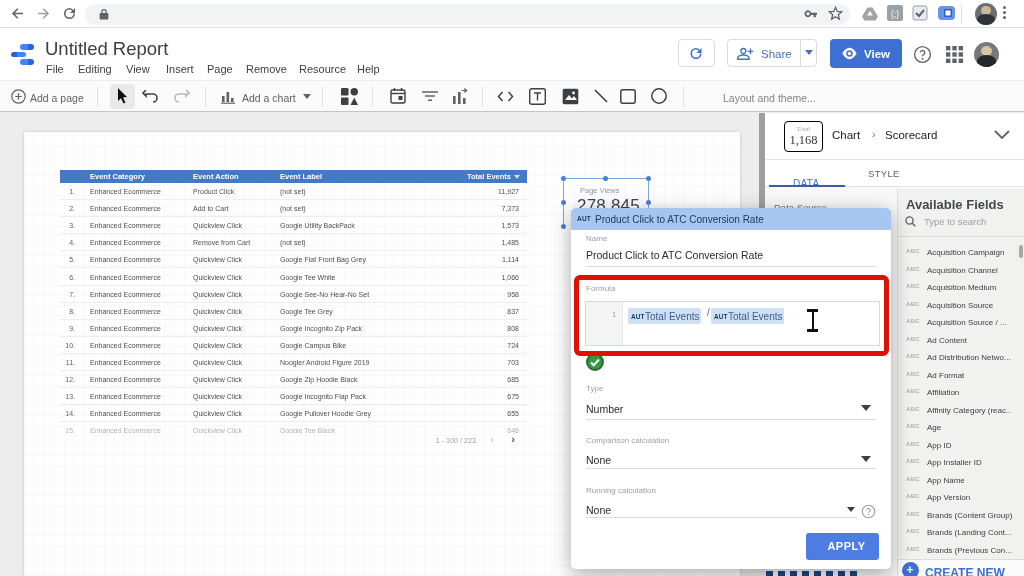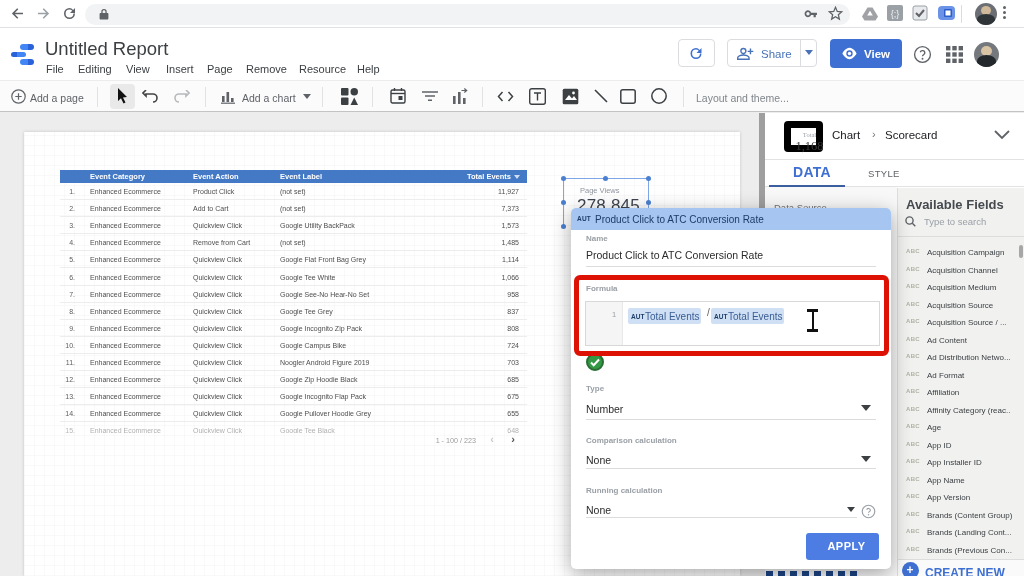--- a/index.html
+++ b/index.html
@@ -52,21 +52,21 @@
 
 #panel { position:absolute; left:765px; top:1px; width:259px; height:463px; background:#fff; }
 #afields { position:absolute; left:132px; top:75px; width:127px; height:388px; background:#f1f1f0; border-left:1px solid #ddd; }
 .fld { position:absolute; left:0; width:127px; height:17.5px; }
 .fico { position:absolute; left:8px; top:5px; font-size:6px; font-weight:bold; color:#b0b0a2; letter-spacing:0.3px; }
 .ftxt { position:absolute; left:29px; top:5px; font-size:8px; color:#3c4043; white-space:nowrap; }
 
 
 #dlg { position:absolute; left:571px; top:96px; width:320px; height:361px; background:#fff; border-radius:5px; box-shadow:0 5px 20px rgba(0,0,0,0.35); }
 #dlghead { position:absolute; left:0; top:0; width:320px; height:22px; background:#a6c5f0; border-radius:5px 5px 0 0; }
-.dlab { position:absolute; font-size:8px; color:#9aa0a6;font-weight:bold; }
+.dlab { position:absolute; font-size:8px; color:#9aa0a6; }
 .dval { position:absolute; font-size:10.5px; color:#2b2b2b; white-space:nowrap; }
 .dline { position:absolute; left:15px; width:290px; height:1px; background:#dcdcdc; }
 .caret { position:absolute; width:0; height:0; border-left:5px solid transparent; border-right:5px solid transparent; border-top:6px solid #3c4043; }
 #redbox { position:absolute; left:3px; top:67px; width:315px; height:81px; border:5px solid #dd1205; border-radius:6px; z-index:5; }
 #applybtn { position:absolute; left:235px; top:325px; width:73px; height:27px; background:#4d7de2; border-radius:3px; color:#fff; font-size:11px; font-weight:bold; text-align:center; line-height:27px; letter-spacing:0.5px;padding-left:8px; }
 </style>
 </head>
 <body>
 <div id="stage">
 
@@ -248,21 +248,21 @@
     <svg class="abs" style="left:594px;top:8px" width="14" height="14" viewBox="0 0 14 14">
         <path d="M1 1l12 12" stroke="#3c4043" stroke-width="1.6"></path>
       </svg>
     <svg class="abs" style="left:620px;top:8px" width="16" height="15" viewBox="0 0 16 15">
         <rect x="0.8" y="0.8" width="14.4" height="13.4" rx="2" fill="none" stroke="#3c4043" stroke-width="1.5"></rect>
       </svg>
     <svg class="abs" style="left:651px;top:7px" width="16" height="16" viewBox="0 0 16 16">
         <circle cx="8" cy="8" r="7.2" fill="none" stroke="#3c4043" stroke-width="1.5"></circle>
       </svg>
     <div class="tsep" style="left:683px"></div>
-    <div class="tlabel" style="left:696px;color:#80868b">Layout and theme...</div>
+    <div class="tlabel" style="left:723px;color:#80868b">Layout and theme...</div>
   </div>
 
   <div class="abs" style="left:0;top:111px;width:1024px;height:3px;background:linear-gradient(180deg,#c9c9c9,#a8a8a8)"></div>
   <div id="work">
     <div id="page">
 
       <div id="tbl">
         <div id="tblhead">
           <div class="th" style="left:30px">Event Category</div>
           <div class="th" style="left:133px">Event Action</div>
@@ -391,32 +391,32 @@
       <div class="handle" style="left:537px;top:68px"></div>
       <div class="handle" style="left:622px;top:68px"></div>
       <div class="handle" style="left:537px;top:92px"></div>
       <div class="abs" style="left:556px;top:54px;font-size:7.5px;color:#8f959e">Page Views</div>
       <div class="abs" style="left:553px;top:64px;font-size:17px;color:#3e4450;letter-spacing:0.2px">278,845</div>
     </div>
 
     <div class="abs" style="left:759px;top:1px;width:6px;height:456px;background:#9e9e9e"></div>
 
     <div id="panel">
-      <div class="abs" style="left:19px;top:8px;width:39px;height:31px;border:7px solid #000000;border-radius:4px;background:#fff">
+      <div class="abs" style="left:19px;top:8px;width:39px;height:31px;border:1px solid #000000;border-radius:4px;background:#fff">
         <div class="abs" style="left:0;top:3px;width:37px;text-align:center;font-size:6.5px;color:#9aa0a6;font-family:'Liberation Serif',serif">Total</div>
         <div class="abs" style="left:0;top:11px;width:37px;text-align:center;font-size:12.5px;color:#38383a;font-family:'Liberation Serif',serif">1,168</div>
       </div>
       <div class="abs" style="left:67px;top:16px;font-size:11.5px;color:#202124">Chart</div>
       <div class="abs" style="left:107px;top:15px;font-size:11px;color:#757575">›</div>
       <div class="abs" style="left:120px;top:16px;font-size:11.5px;color:#202124">Scorecard</div>
       <svg class="abs" style="left:229px;top:17px" width="16" height="10" viewBox="0 0 16 10">
           <path d="M1 1l7 7 7-7" fill="none" stroke="#5f6368" stroke-width="1.8"></path>
         </svg>
       <div class="abs" style="left:0;top:46px;width:259px;height:1px;background:#e2e2e2"></div>
-      <div class="abs" style="left:28px;top:51px;font-size:14px;color:#3e6fd2;font-weight:bold;letter-spacing:0.3px">DATA</div>
+      <div class="abs" style="left:28px;top:65px;font-size:10px;color:#3e6fd2;font-weight:normal;letter-spacing:0.3px">DATA</div>
       <div class="abs" style="left:103px;top:55px;font-size:9.5px;color:#5f6368;letter-spacing:0.3px">STYLE</div>
       <div class="abs" style="left:0;top:73px;width:259px;height:1px;background:#e2e2e2"></div>
       <div class="abs" style="left:4px;top:72px;width:76px;height:3px;background:#3b5f9e"></div>
       <div class="abs" style="left:0;top:74px;width:132px;height:389px;background:#f8f8f8"></div>
       <div class="abs" style="left:9px;top:89px;font-size:9.5px;color:#6d7278">Data Source</div>
 
       <div id="afields">
         <div class="abs" style="left:8px;top:9px;font-size:13px;color:#454a4f;font-weight:bold">Available Fields</div>
         <svg class="abs" style="left:7px;top:28px" width="11" height="11" viewBox="0 0 11 11">
             <circle cx="4.5" cy="4.5" r="3.6" fill="none" stroke="#5f6368" stroke-width="1.4"></circle>

